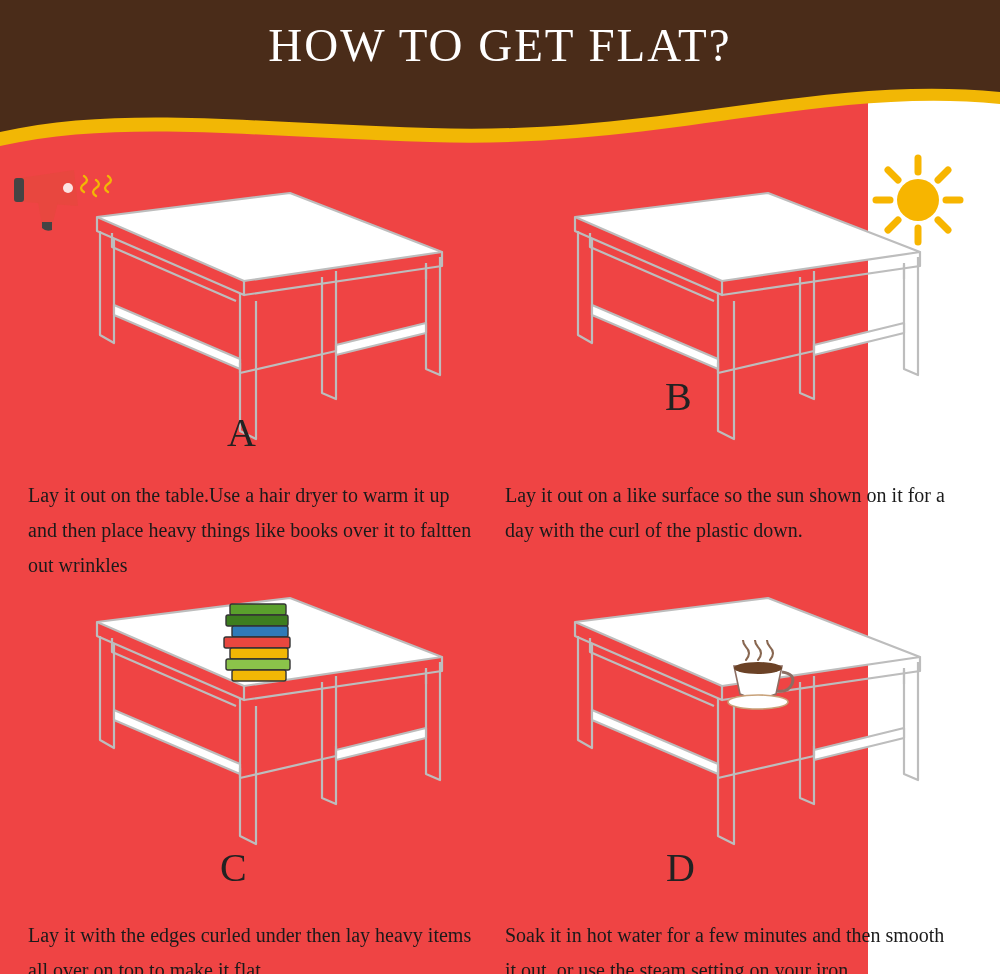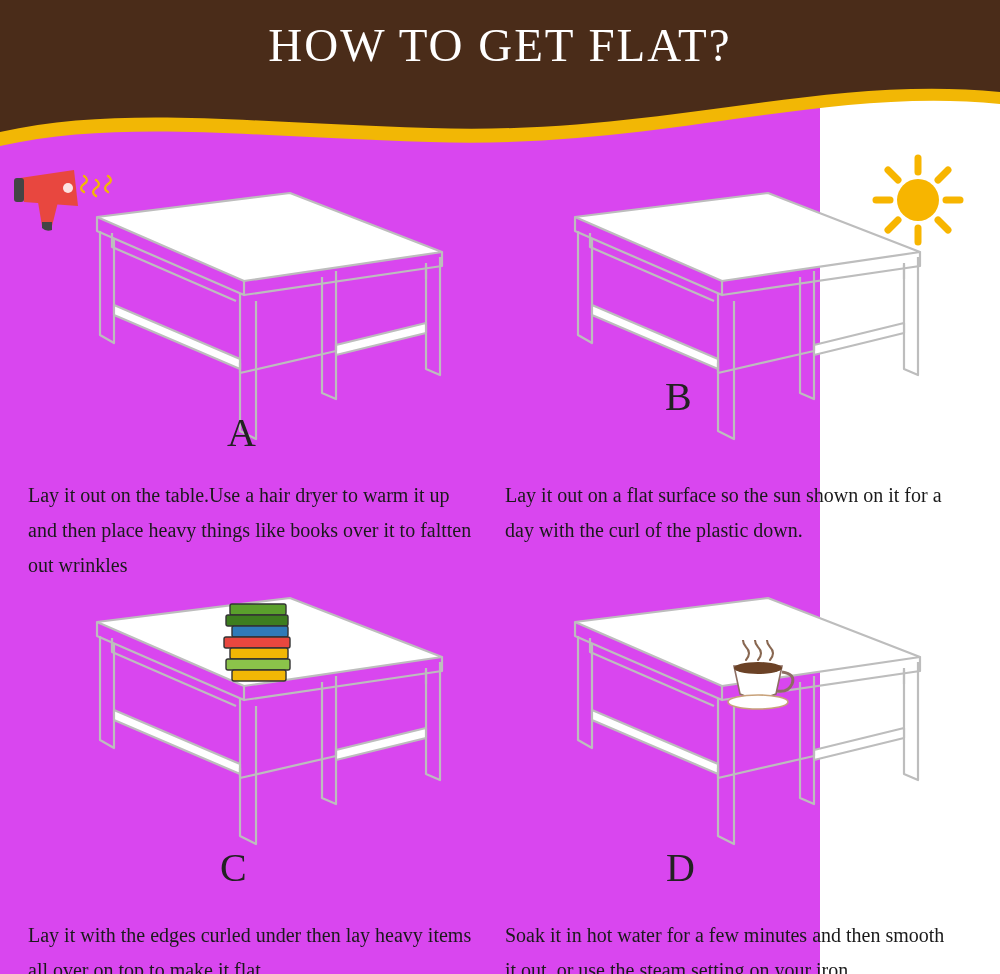--- a/index.html
+++ b/index.html
@@ -10,21 +10,22 @@
     width: 1000px;
     height: 974px;
     background: #ffffff;
     font-family: "Liberation Serif", serif;
     overflow: hidden;
   }
   #page {
     position: relative;
     width: 820px;
     height: 974px;
-    background: #d946ef;
+    background: #ef4444;
+    padding-left: 48px;
   }
 
   
   #header {
     position: absolute;
     left: 0;
     top: 0;
     width: 1000px;
     height: 150px;
     overflow: hidden;
@@ -186,21 +187,21 @@
             <line x1="20" y1="20" x2="30" y2="30"></line>
             <line x1="70" y1="70" x2="80" y2="80"></line>
             <line x1="80" y1="20" x2="70" y2="30"></line>
             <line x1="30" y1="70" x2="20" y2="80"></line>
           </g>
         </g>
       </svg>
     </span>
     <div class="panel-letter" id="letter-b">B</div>
   </div>
-  <div class="caption" id="cap-b">Lay it out on a flat surface so the sun shown on it for a day with the curl of the plastic down.</div>
+  <div class="caption" id="cap-b">Lay it out on a like surface so the sun shown on it for a day with the curl of the plastic down.</div>
 
   <div class="panel" id="panel-c">
     <div class="table-wrap">
       <svg width="470" height="300" viewBox="0 0 470 300">
         <g fill="none" stroke="#bdbdbd" stroke-width="2.2" stroke-linejoin="round">
           <path d="M75,62 L268,38 L420,97 L222,126 Z" fill="#ffffff"></path>
           <path d="M75,62 L75,76 L222,140 L222,126"></path>
           <path d="M222,140 L420,111 L420,97"></path>
           <path d="M90,78 L90,92 L214,146"></path>
           <path d="M404,110 L404,124"></path>

